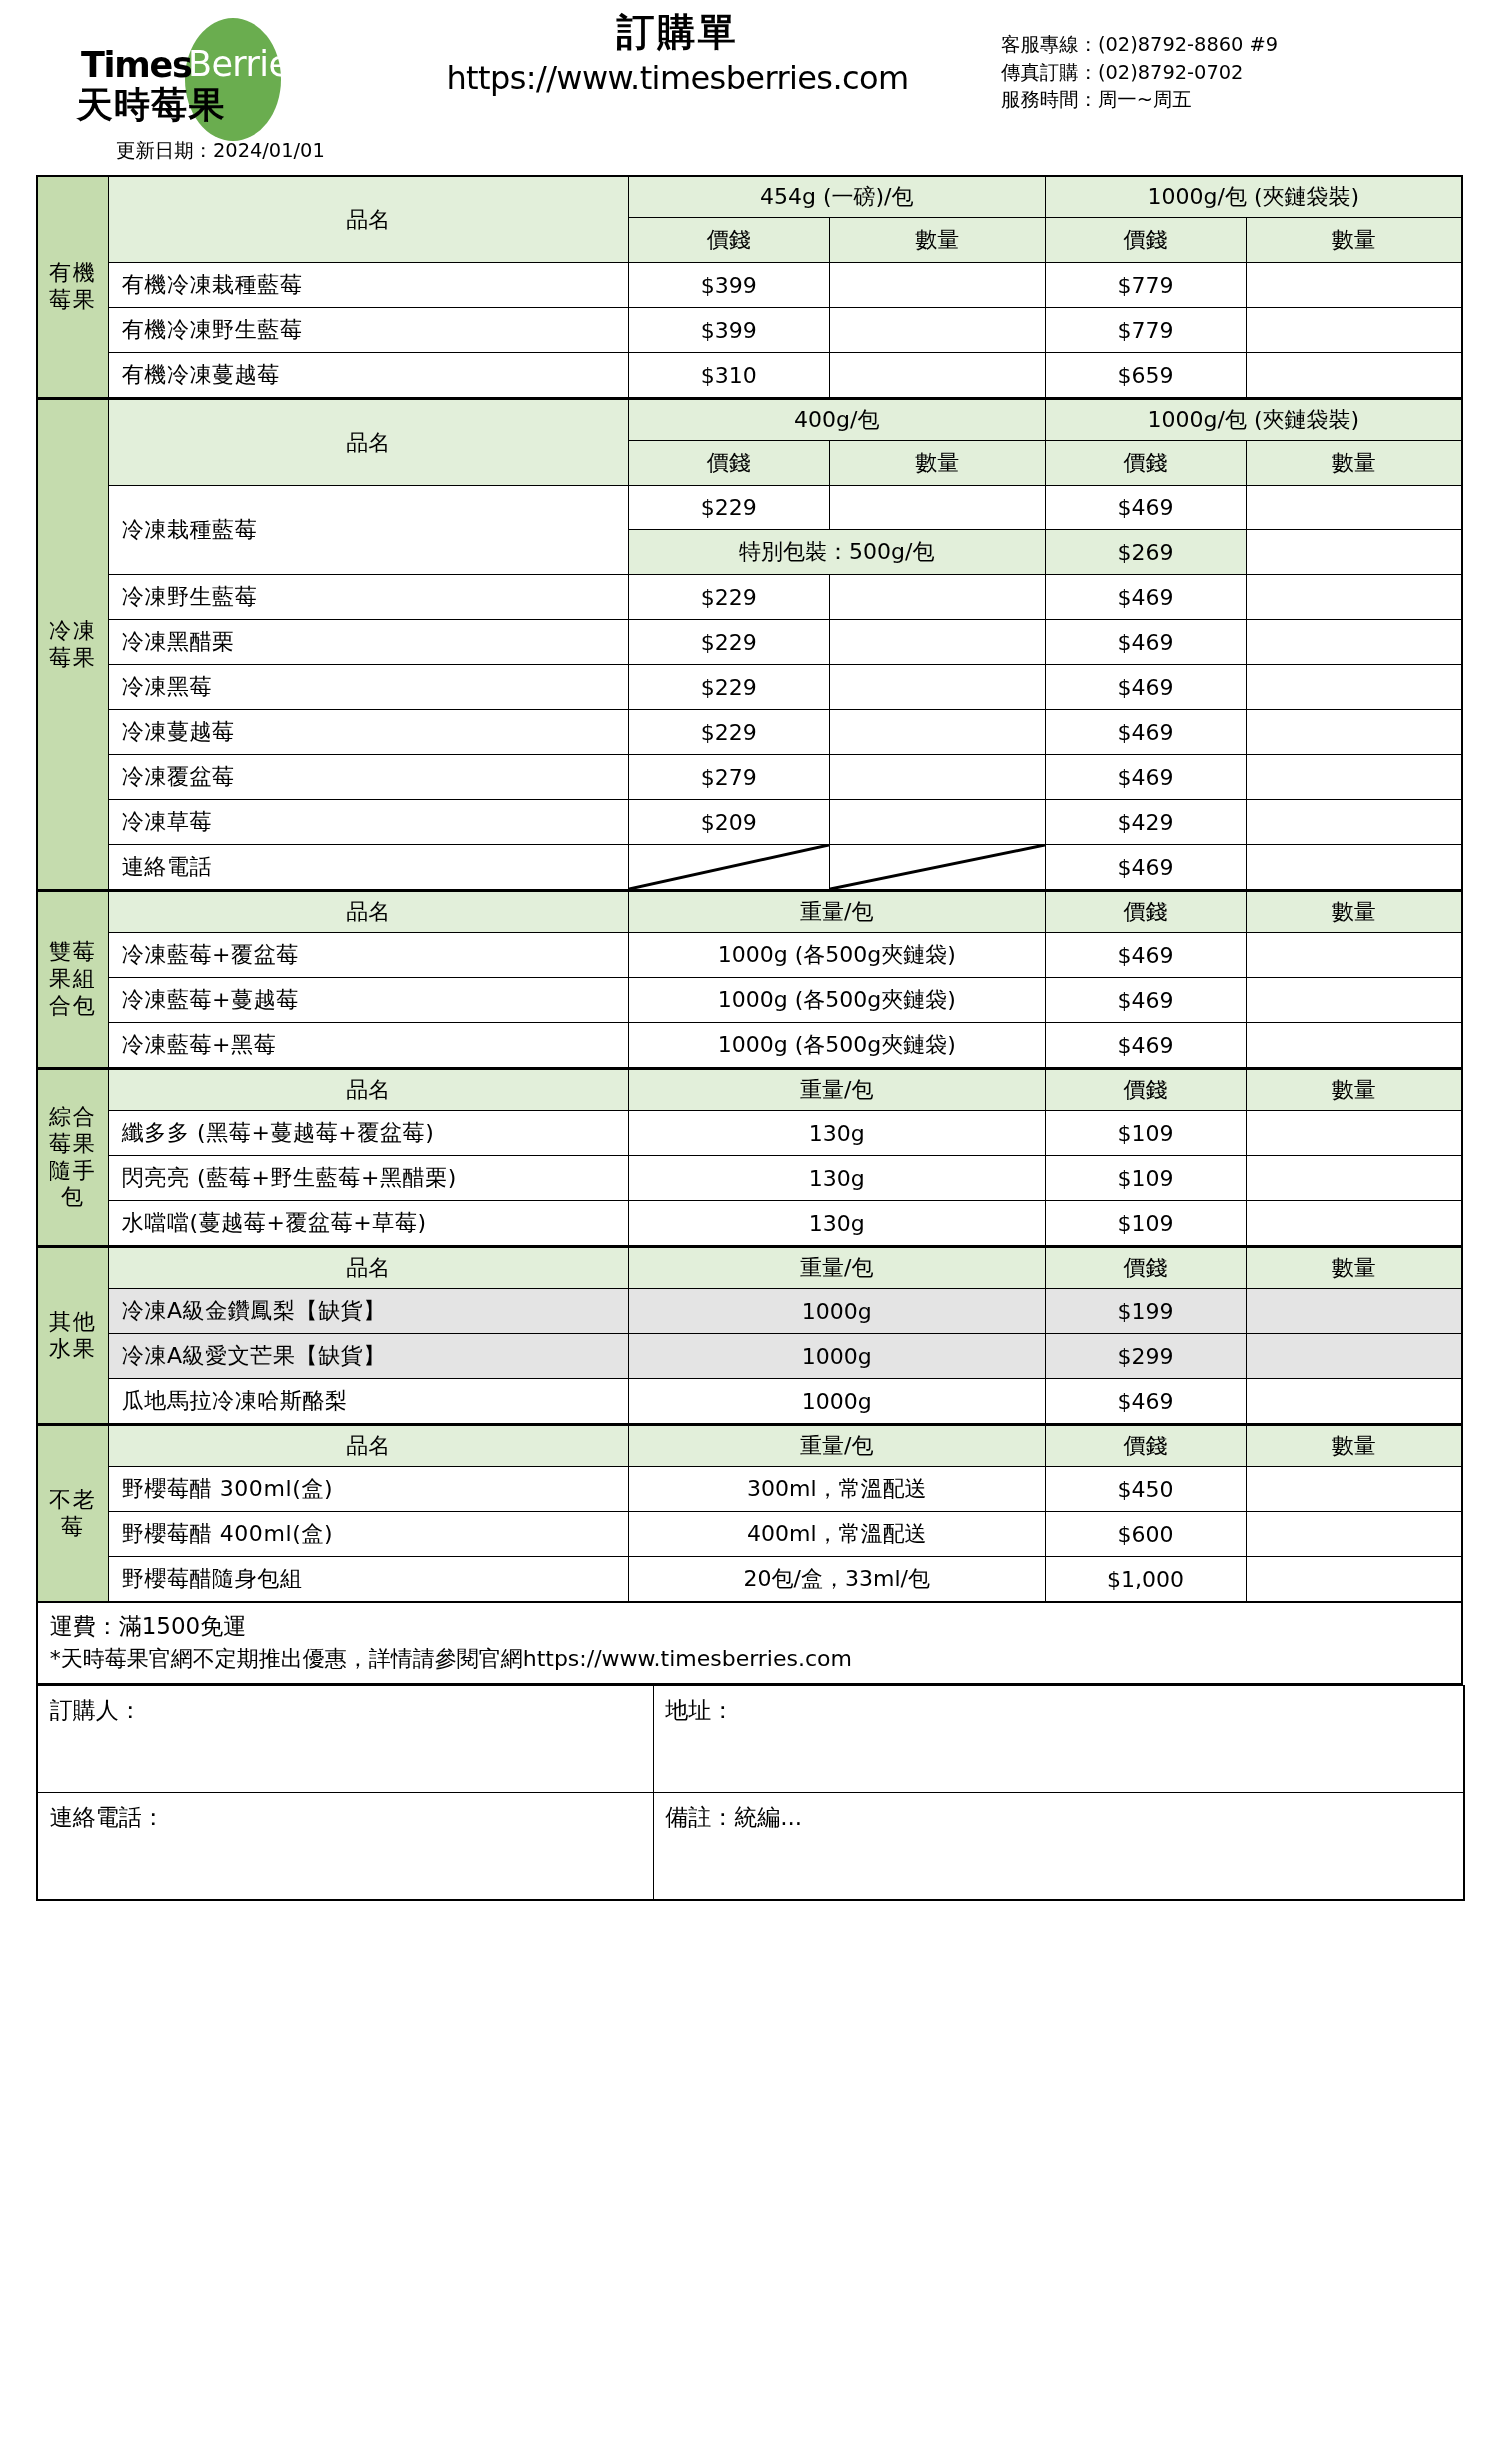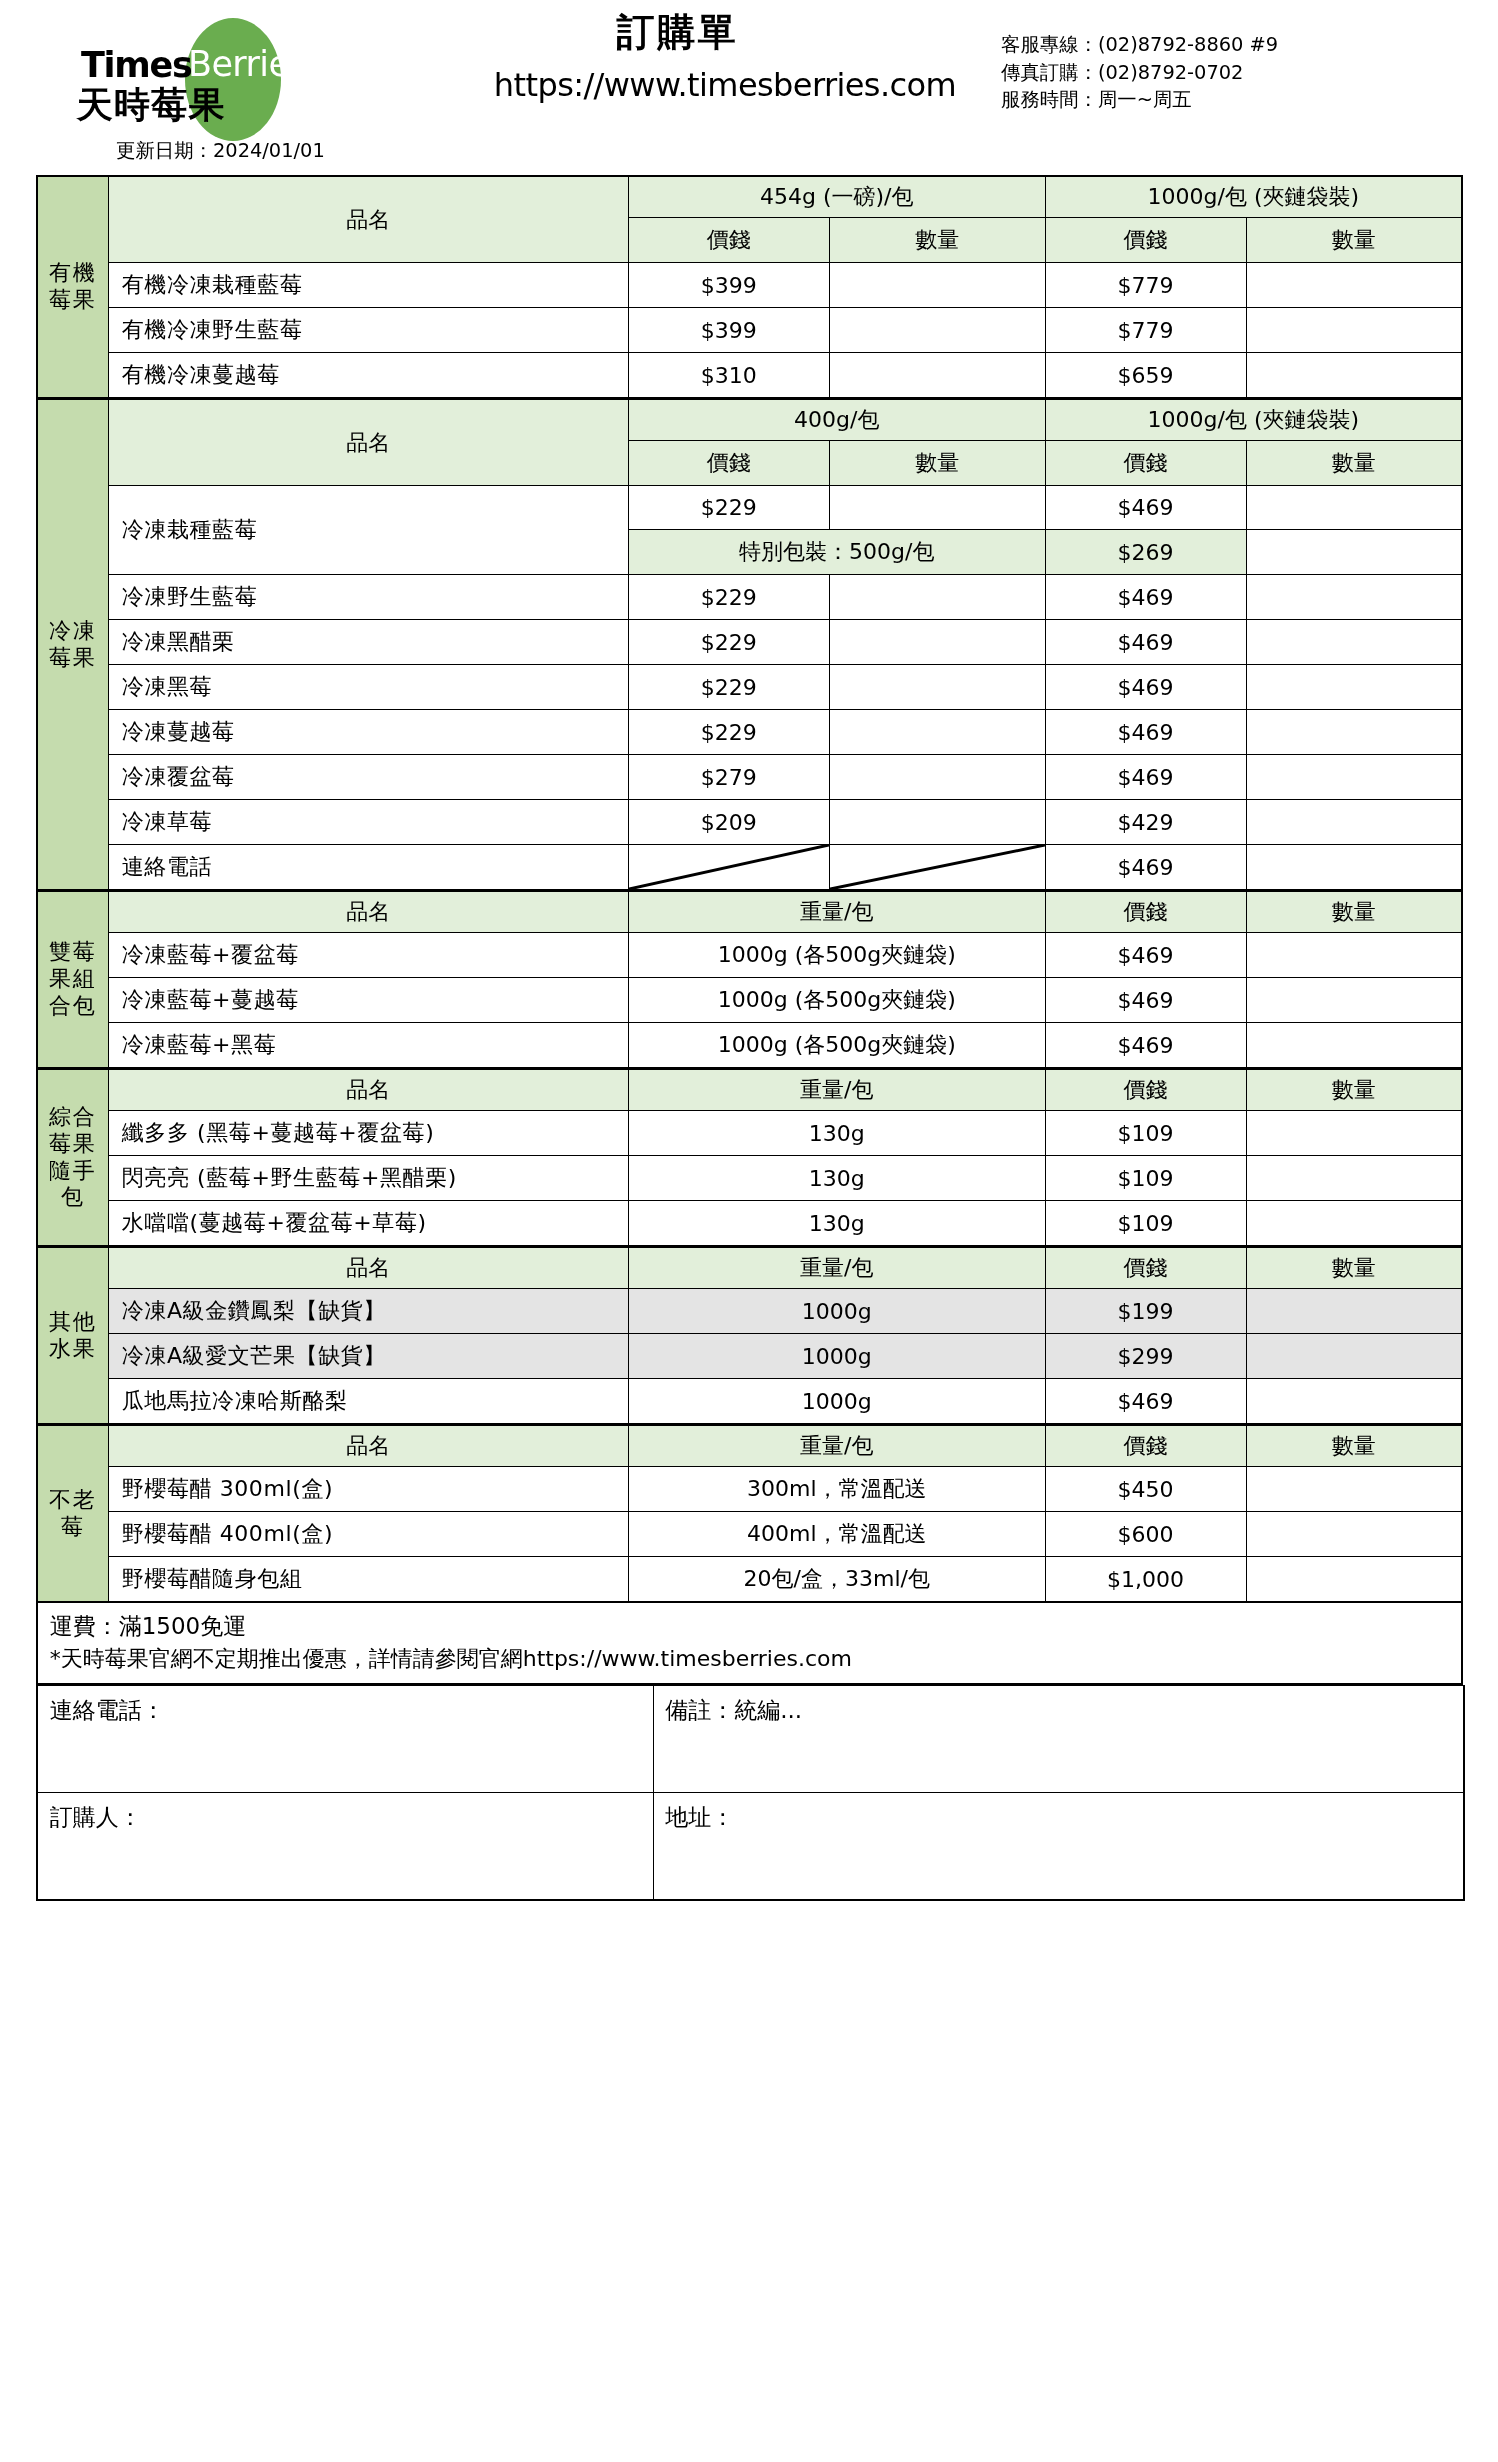--- a/index.html
+++ b/index.html
@@ -27,21 +27,21 @@
     color:#ffffff;font-family:"DejaVu Sans","Liberation Sans",sans-serif;letter-spacing:-0.6px;
   }
   .logo .cn{
     position:absolute;left:11.7px;top:76px;font-size:36px;font-weight:bold;
     letter-spacing:1.3px;color:#000;
   }
   .updated{position:absolute;left:32px;top:137px;font-size:19.4px;white-space:nowrap;margin-left:48px;}
 
   .titleblock{position:absolute;left:363px;top:6.5px;width:557px;text-align:center;}
   .titleblock .t1{font-size:38px;font-weight:bold;letter-spacing:2.6px;}
-  .titleblock .t2{font-size:32px;margin-top:8px;letter-spacing:-0.6px;text-align:right;}
+  .titleblock .t2{font-size:32px;margin-top:1px;letter-spacing:-0.6px;}
 
   .contact{position:absolute;left:965px;top:31px;font-size:19.4px;line-height:1.42;white-space:nowrap;}
 
   
   table.order{
     border-collapse:collapse;
     width:1427px;
     table-layout:fixed;
     border:2.6px solid #000;
   }
@@ -348,23 +348,23 @@
     <div class="l2">*天時莓果官網不定期推出優惠，詳情請參閱官網https://www.timesberries.com</div>
   </div>
 
   <table class="fields">
     <colgroup>
         <col style="width:616px">
         <col style="width:811px">
       </colgroup>
     <tbody>
       <tr>
+        <td>訂購人：</td>
+        <td>地址：</td>
+      </tr>
+      <tr>
         <td>連絡電話：</td>
         <td>備註：統編...</td>
-      </tr>
-      <tr>
-        <td>訂購人：</td>
-        <td>地址：</td>
       </tr>
     </tbody>
   </table>
 </div>
 
 
 </body></html>

